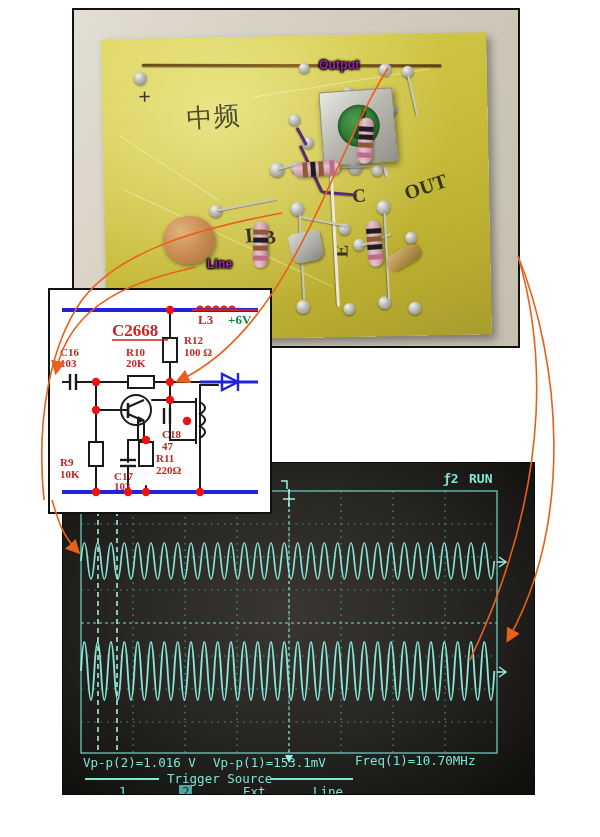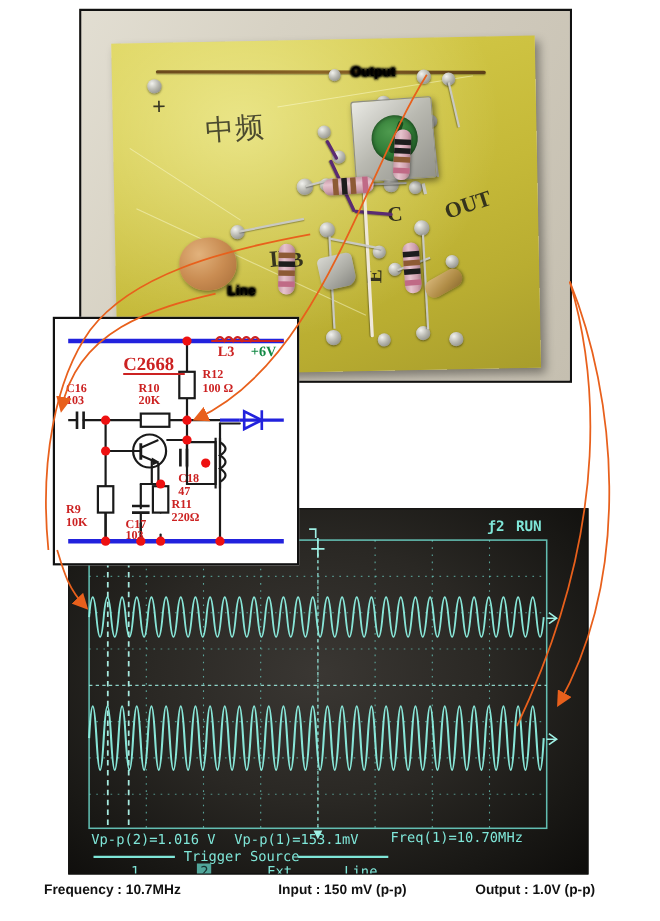--- a/index.html
+++ b/index.html
@@ -56,21 +56,21 @@
     transform:rotate(-28deg);box-shadow:1px 1px 3px rgba(0,0,0,.4);}
   .lead{position:absolute;background:#c9c9c2;height:2px;transform-origin:left center;
     box-shadow:0 1px 1px rgba(0,0,0,.3);}
   .lead.purple{background:#5a2b72;height:3px;border-radius:2px;}
   .lead.white{background:#efe8da;height:3px;border-radius:2px;}
   .lead.copper{background:#9a7233;}
   .cn-mark{position:absolute;left:84px;top:62px;font-family:"DejaVu Sans",sans-serif;
     font-size:26px;color:#2b2a1e;opacity:.82;transform:rotate(-3deg);letter-spacing:1px;}
   .pcb-text{position:absolute;font-family:"Liberation Serif",serif;font-weight:bold;
     color:#26251a;opacity:.9;}
-  .ovl-label{position:absolute;color:#000000;font-weight:bold;font-size:12px;
+  .ovl-label{position:absolute;color:#a21caf;font-weight:bold;font-size:12px;
     text-shadow:1px 1px 2px #000,-1px -1px 2px #000,1px -1px 2px #000,-1px 1px 2px #000;
     letter-spacing:.2px;}
 
   
   .schem{position:absolute;left:48px;top:288px;width:224px;height:226px;
     background:#ffffff;border:2px solid #111;box-sizing:border-box;z-index:6;}
   .schem svg{display:block;}
 
   
   .scope{position:absolute;left:62px;top:462px;width:473px;height:333px;
@@ -402,19 +402,14 @@
       <path d="M52,500 C58,520 62,535 78,552" marker-end="url(#ar)"></path>
 
       <path d="M518,256 C560,360 575,520 508,640" marker-end="url(#ar)"></path>
 
       <path d="M518,256 C540,330 560,470 470,660"></path>
 
       <path d="M282,213 C200,228 120,250 82,300 C50,345 36,420 44,500"></path>
     </g>
   </svg>
 
-  <div class="caption">
-    <div class="cap-item" style="left:40px;top:2px">Frequency : 10.7MHz</div>
-    <div class="cap-item" style="left:253px;top:2px">Input : 150 mV (p-p)</div>
-    <div class="cap-item" style="left:432px;top:2px">Output : 1.0V (p-p)</div>
-  </div>
 
 </div>
 
 </body></html>

